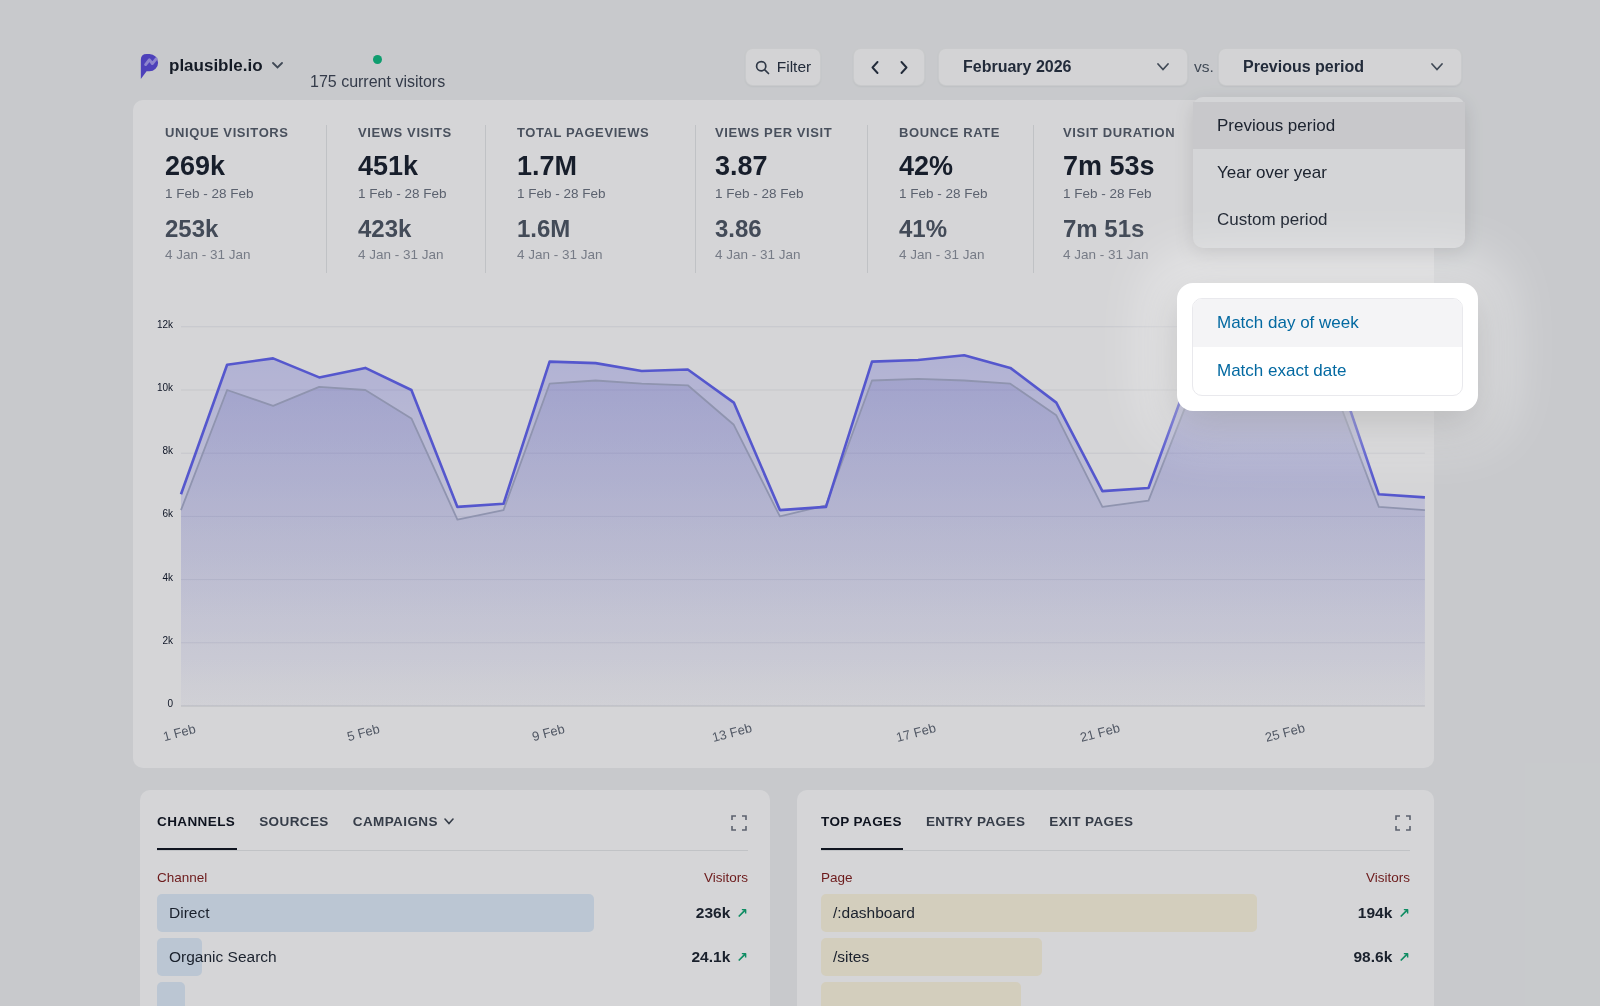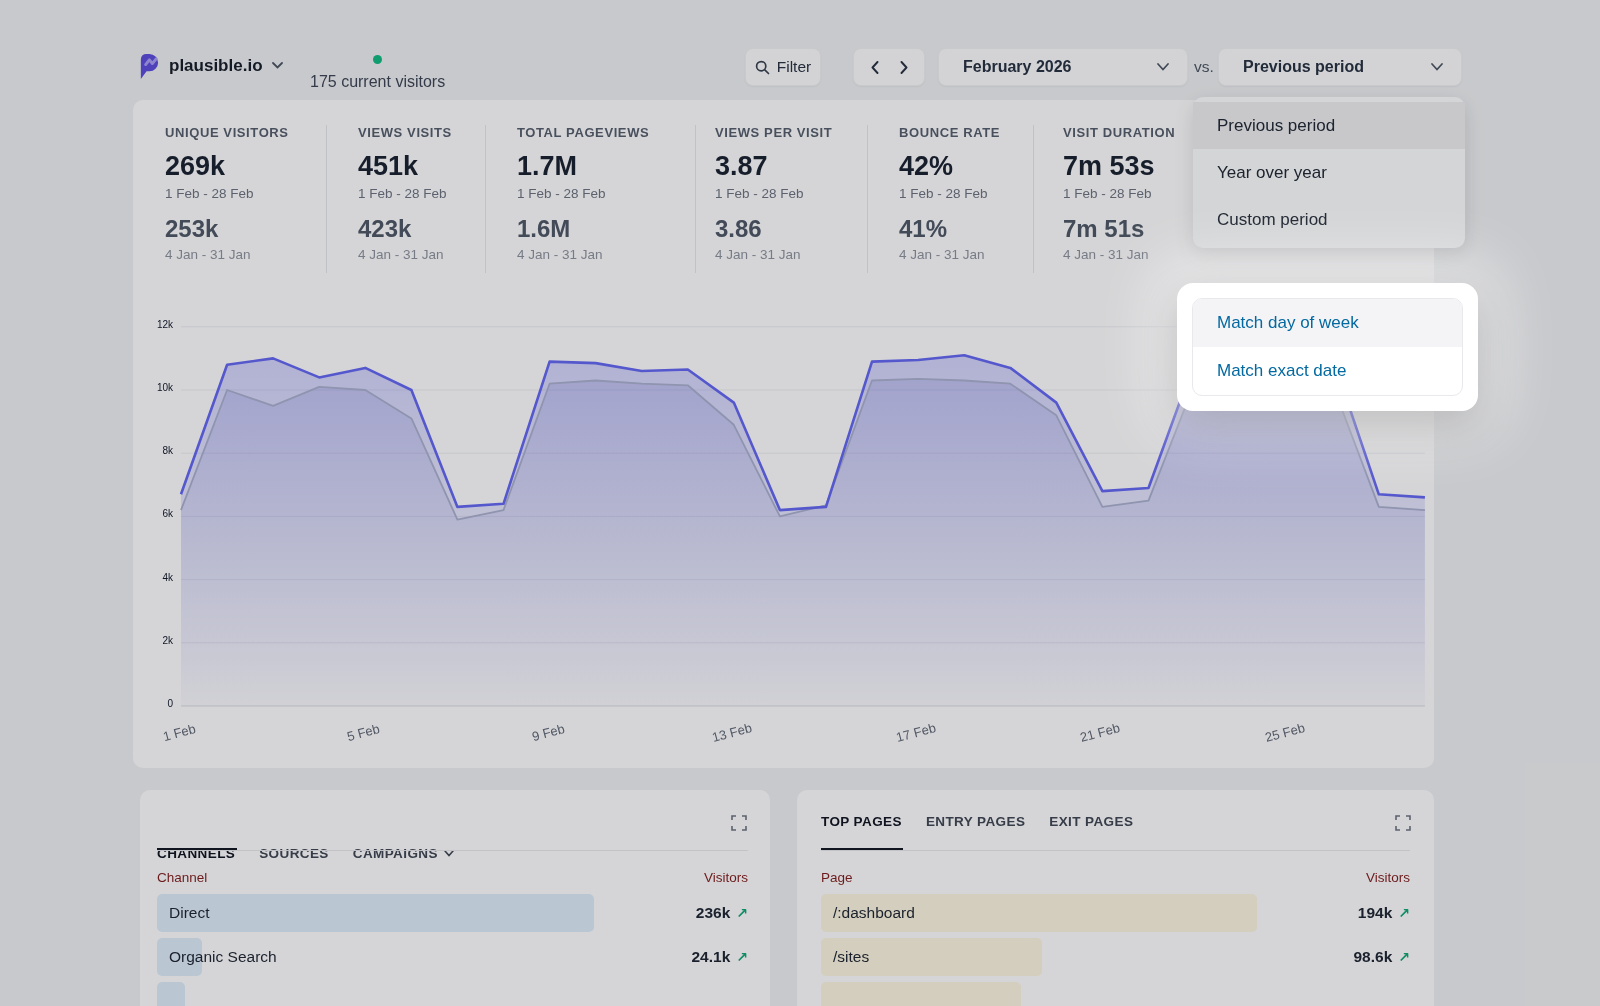--- a/index.html
+++ b/index.html
@@ -64,21 +64,21 @@
     box-shadow:0 14px 40px rgba(0,0,0,0.18), 0 0 55px 26px rgba(255,255,255,0.5);
   }
   .popup-inner { border:1px solid #e9e9ed; border-radius:10px; overflow:hidden; background:#fff; }
   .popup-item { height:48px; line-height:48px; padding-left:24px; font-size:17px; color:#0369a1; cursor:pointer; }
   .popup-item.highlight { background:#f4f4f6; }
   
   .panel { position:absolute; top:790px; height:300px; background:#fcfcfd; border-radius:10px; z-index:1; }
   .panel-left { left:140px; width:630px; }
   .panel-right { left:797px; width:637px; }
   .tabs { position:absolute; top:24px; display:flex; gap:24px; align-items:center; }
-  .panel-left .tabs { left:17px;margin-top:32px; } .panel-right .tabs { left:24px; }
+  .panel-left .tabs { left:17px; } .panel-right .tabs { left:24px; }
   .tab { font-size:13.5px; font-weight:700; letter-spacing:0.4px; color:#3f4754; cursor:pointer; display:flex; align-items:center; gap:6px; }
   .tab.active { color:#0f1522; }
   .tab-underline { position:absolute; top:58px; height:3px; background:#111723; }
   .panel-divider { position:absolute; top:60px; height:1px; background:#e4e6e9; }
   .expand-btn { position:absolute; right:22px; top:24px; cursor:pointer; }
   .cols { position:absolute; top:80px; font-size:13.5px; color:#7f1d1d; display:flex; justify-content:space-between; }
   .rows { position:absolute; top:104px; }
   .row { position:relative; height:38px; margin-bottom:6px; cursor:pointer; }
   .bar { position:absolute; left:0; top:0; bottom:0; border-radius:5px; }
   .bar-blue { background:#ddeaf8; }

